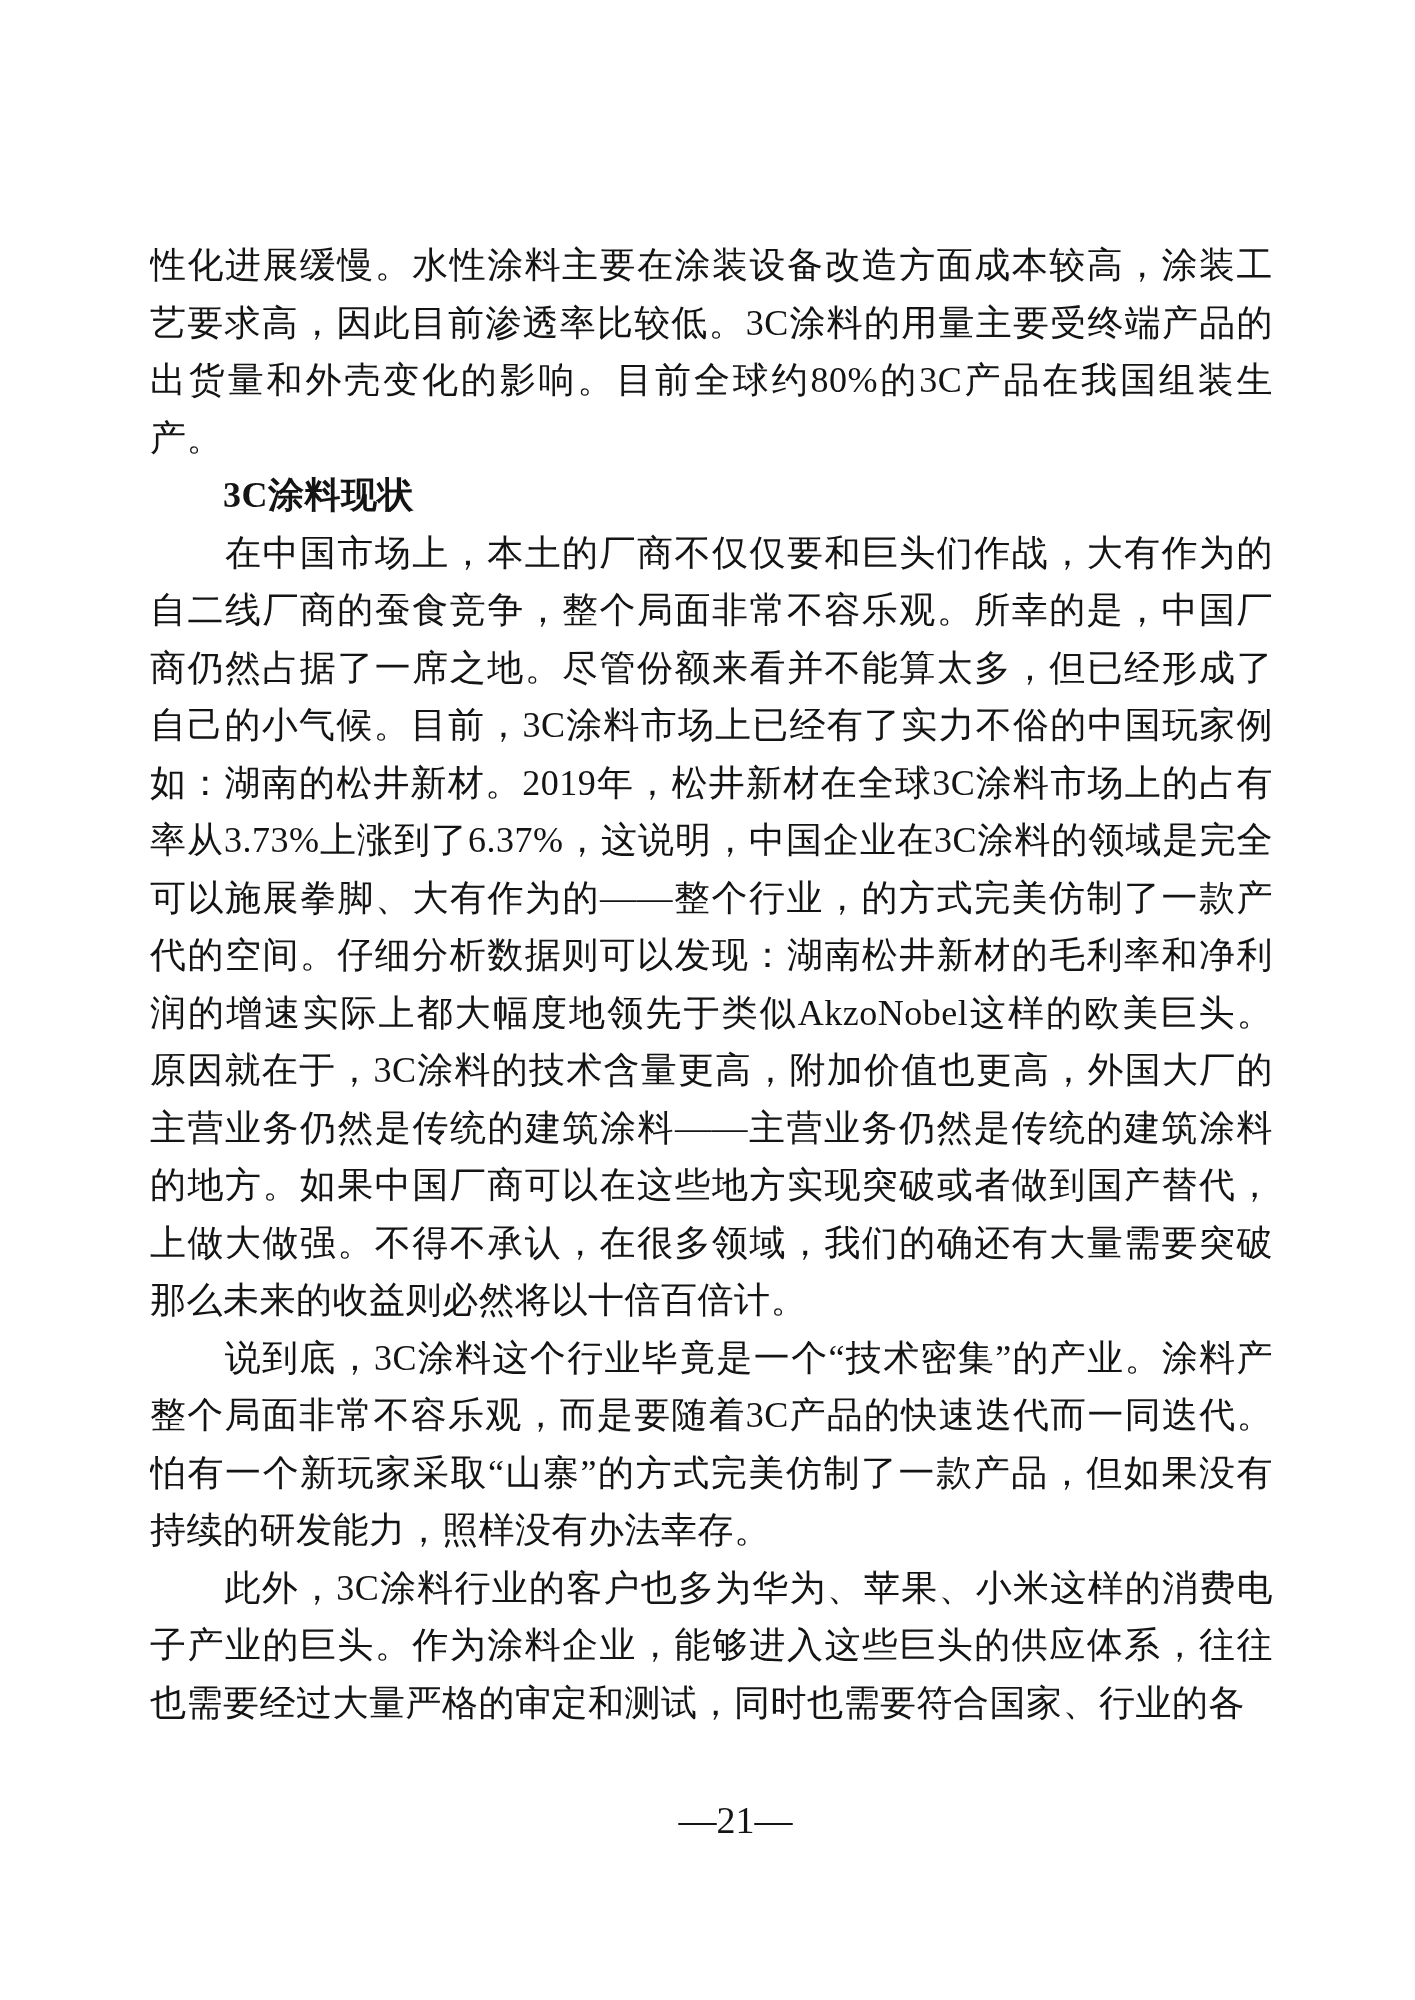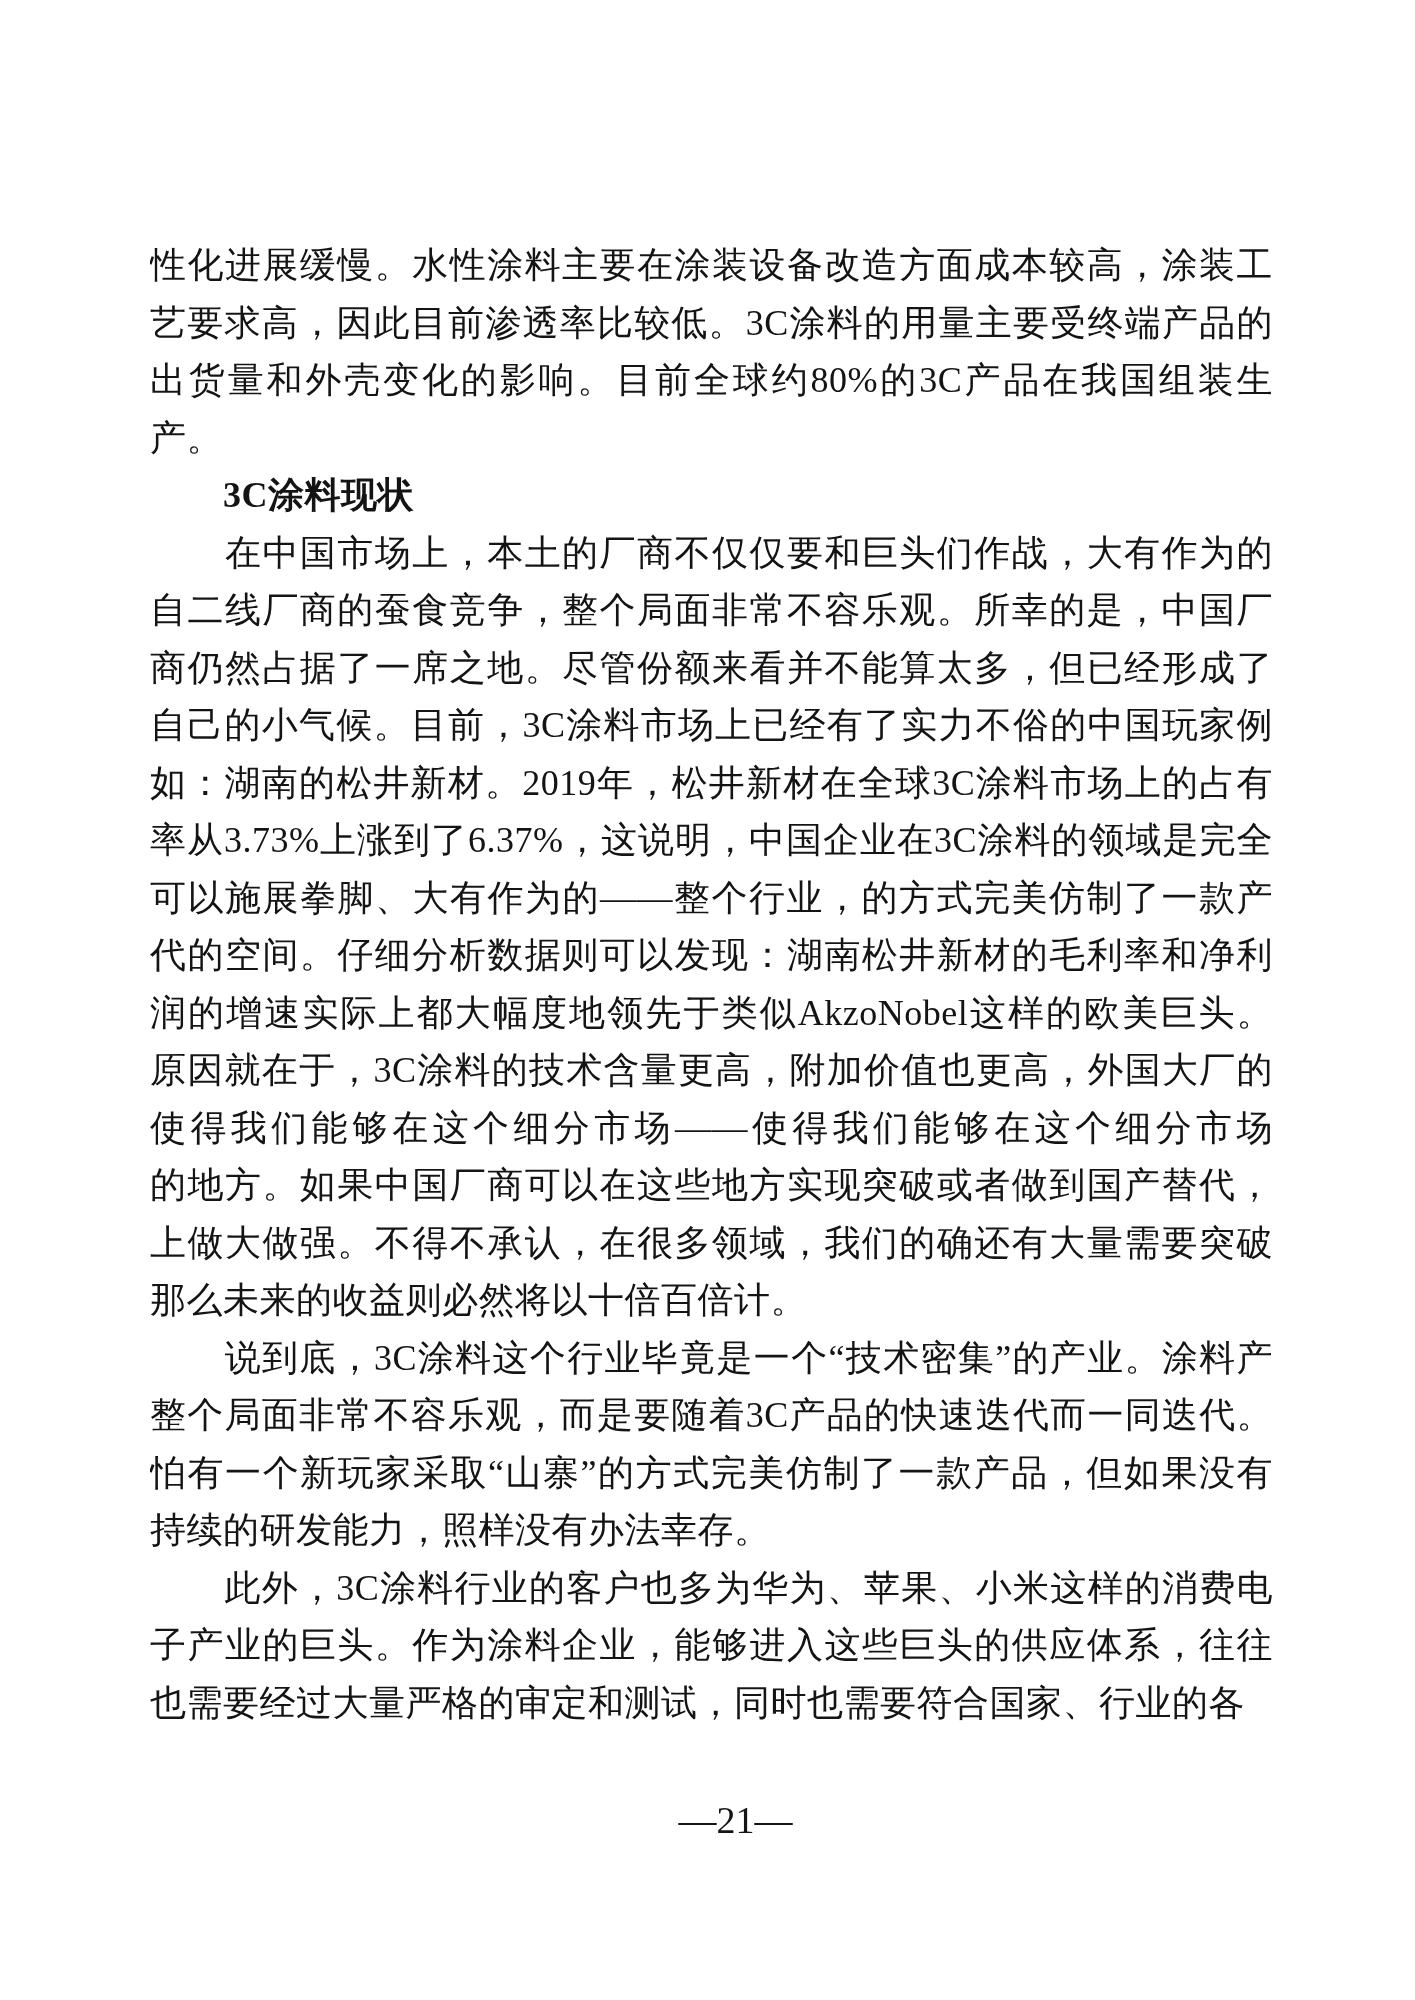--- a/index.html
+++ b/index.html
@@ -75,21 +75,21 @@
         <div class="line">　　在中国市场上，本土的厂商不仅仅要和巨头们作战，大有作为的</div>
         <div class="line">自二线厂商的蚕食竞争，整个局面非常不容乐观。所幸的是，中国厂</div>
         <div class="line">商仍然占据了一席之地。尽管份额来看并不能算太多，但已经形成了</div>
         <div class="line">自己的小气候。目前，3C涂料市场上已经有了实力不俗的中国玩家例</div>
         <div class="line">如：湖南的松井新材。2019年，松井新材在全球3C涂料市场上的占有</div>
         <div class="line">率从3.73%上涨到了6.37%，这说明，中国企业在3C涂料的领域是完全</div>
         <div class="line">可以施展拳脚、大有作为的——整个行业，的方式完美仿制了一款产品</div>
         <div class="line">代的空间。仔细分析数据则可以发现：湖南松井新材的毛利率和净利</div>
         <div class="line">润的增速实际上都大幅度地领先于类似AkzoNobel这样的欧美巨头。</div>
         <div class="line">原因就在于，3C涂料的技术含量更高，附加价值也更高，外国大厂的</div>
-        <div class="line">使得我们能够在这个细分市场——使得我们能够在这个细分市场</div>
+        <div class="line">主营业务仍然是传统的建筑涂料——主营业务仍然是传统的建筑涂料</div>
         <div class="line">的地方。如果中国厂商可以在这些地方实现突破或者做到国产替代，</div>
         <div class="line">上做大做强。不得不承认，在很多领域，我们的确还有大量需要突破</div>
         <div class="line para-last">那么未来的收益则必然将以十倍百倍计。</div>
       </div>
       <div class="paragraph body">
         <div class="line">　　说到底，3C涂料这个行业毕竟是一个“技术密集”的产业。涂料产</div>
         <div class="line">整个局面非常不容乐观，而是要随着3C产品的快速迭代而一同迭代。哪</div>
         <div class="line">怕有一个新玩家采取“山寨”的方式完美仿制了一款产品，但如果没有</div>
         <div class="line para-last">持续的研发能力，照样没有办法幸存。</div>
       </div>

